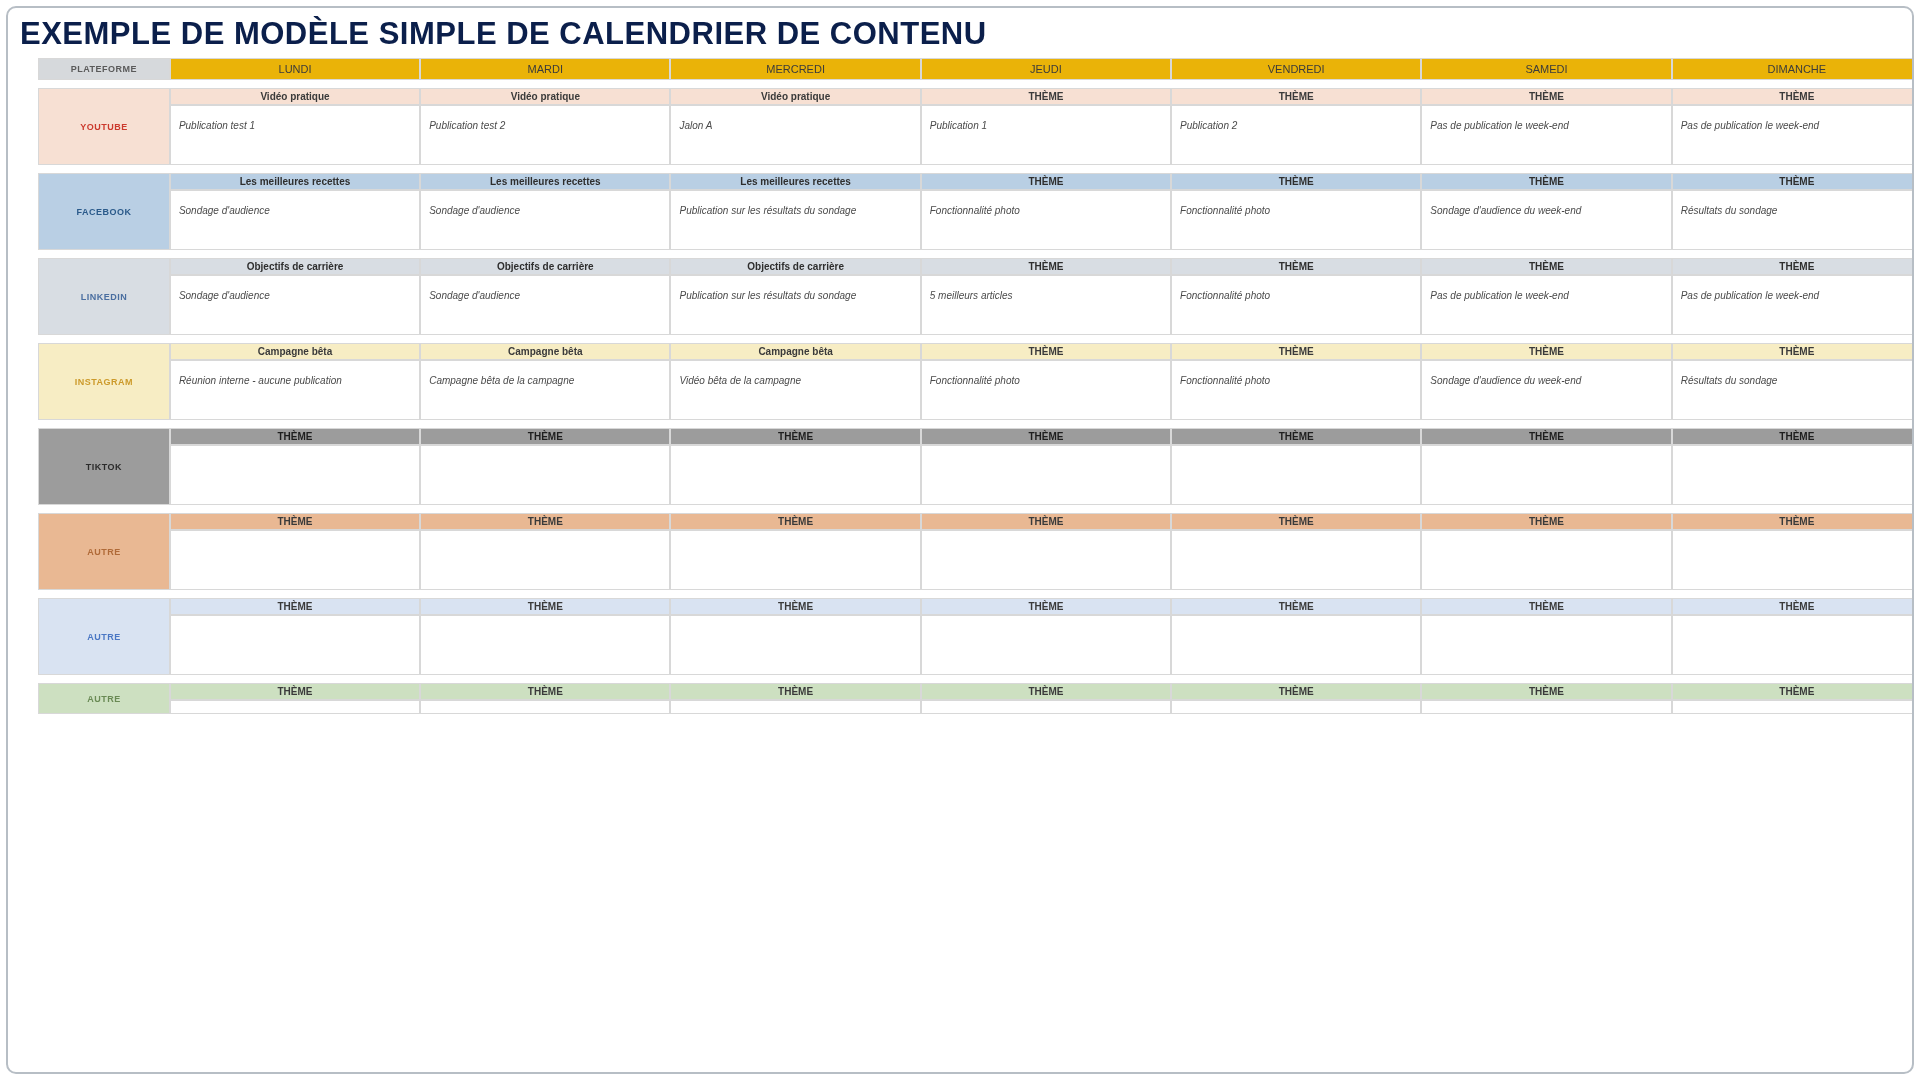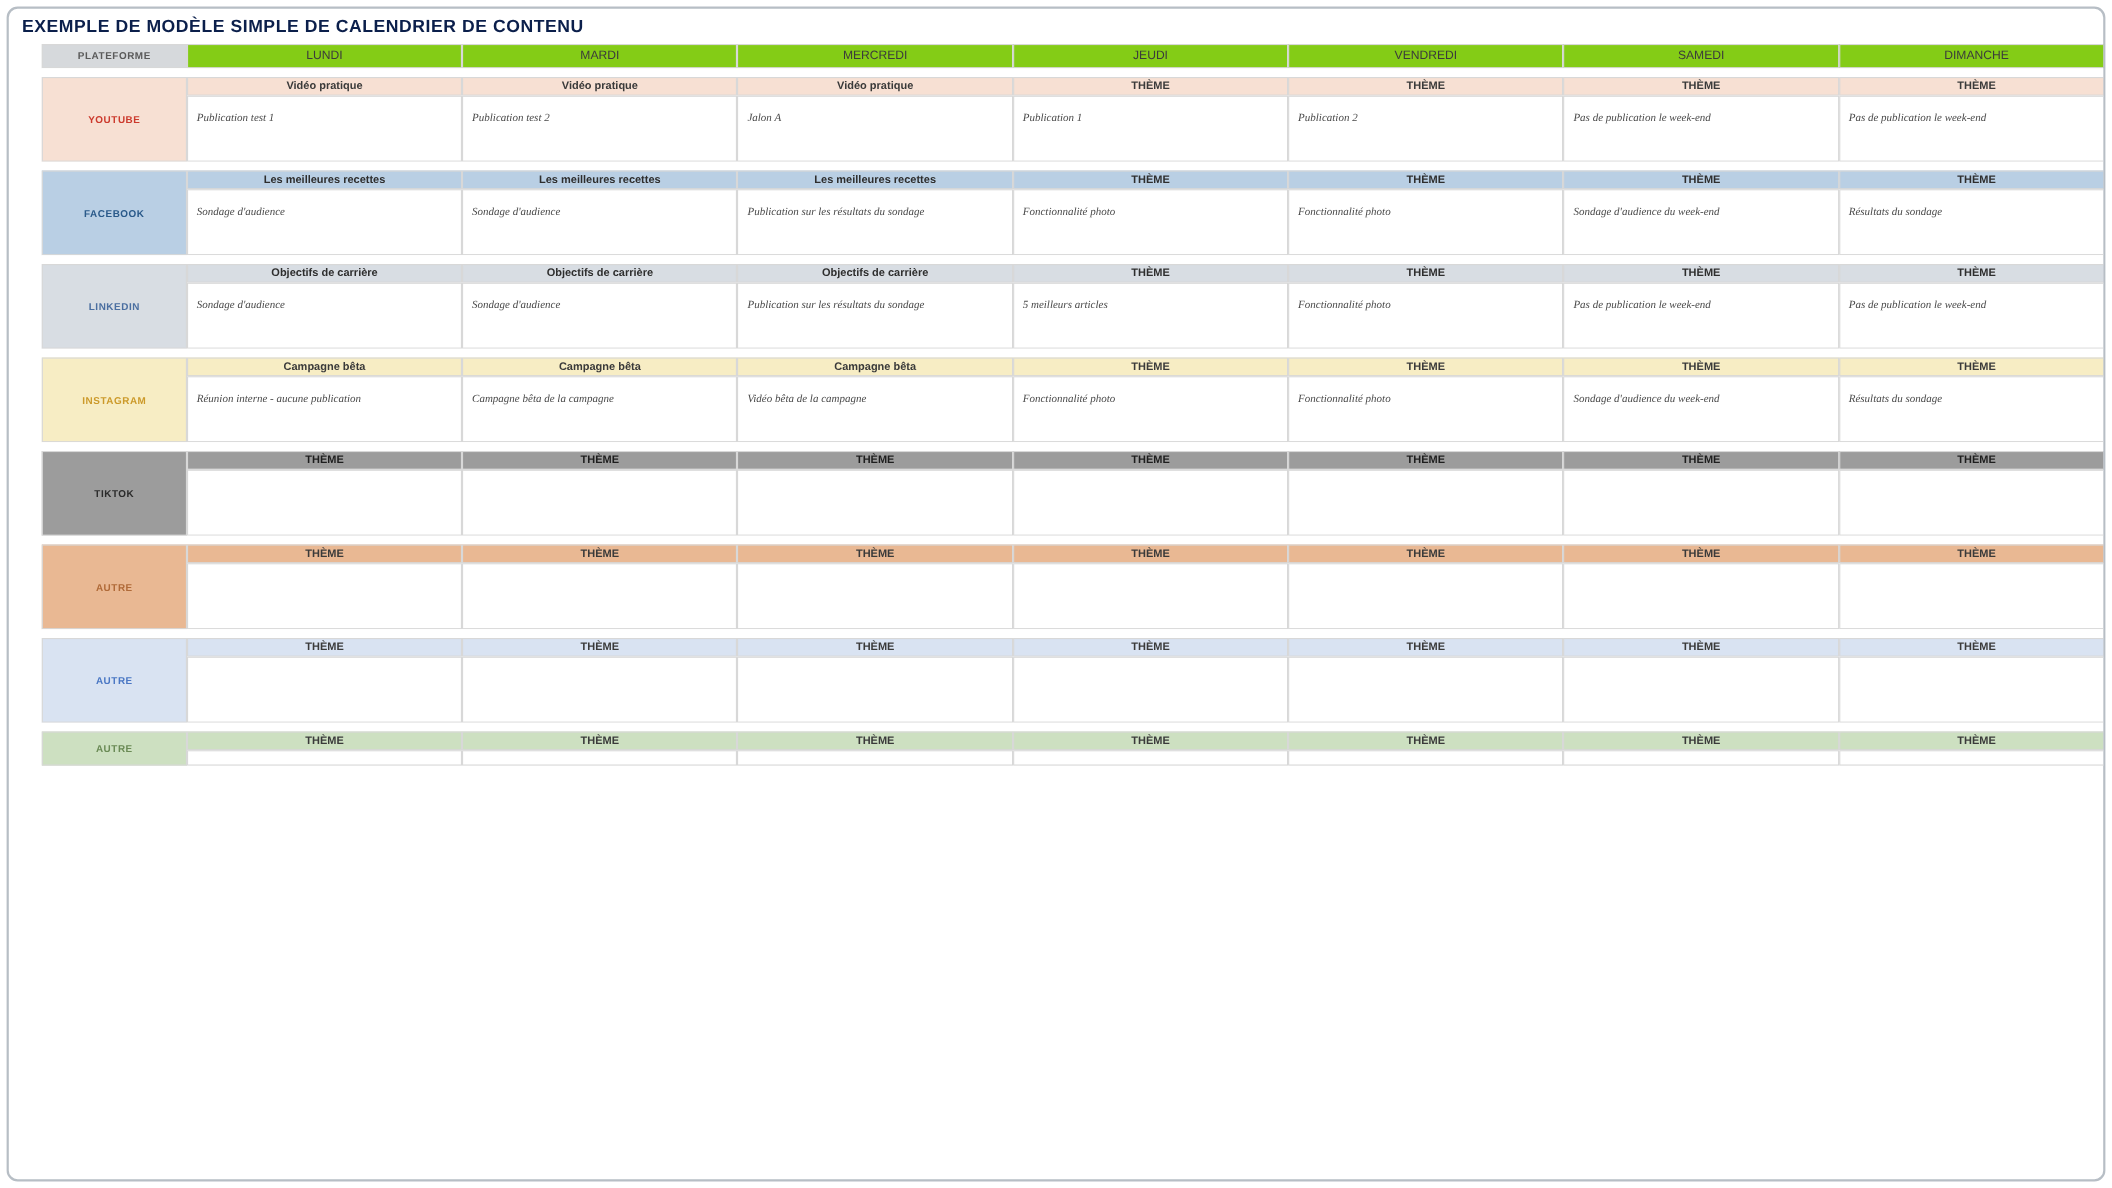--- a/index.html
+++ b/index.html
@@ -12,21 +12,21 @@
   .frame {
     width: 100%;
     height: calc(100vh - 12px);
     border: 2px solid #b7bec5;
     border-radius: 10px;
     padding: 8px 10px 0 10px;
     overflow: hidden;
   }
   h1.title {
     margin: 0 0 6px 2px;
-    font-size: 16px;
+    font-size: 31px;
     font-weight: 900;
     letter-spacing: 0.5px;
     color: #0b1f4b;
   }
   table.cal {
     width: 100%;
     border-collapse: separate;
     border-spacing: 0;
     table-layout: fixed;
     font-size: 10px;
@@ -43,21 +43,21 @@
   
   .hdr-plat {
     background: #d6d9dc;
     color: #5a5a5a;
     font-size: 9px;
     font-weight: 600;
     letter-spacing: 0.5px;
     height: 22px;
   }
   .hdr-day {
-    background: #84cc16;
+    background: #eab308;
     color: #3b3b3b;
     font-size: 11px;
     font-weight: 400;
     height: 22px;
   }
 
   
   tr.gap td {
     border: none;
     background: #ffffff;
@@ -81,21 +81,20 @@
   }
   
   td.content {
     height: 60px;
     vertical-align: top;
     padding: 14px 6px 4px 8px;
     font-style: italic;
     font-size: 10px;
     color: #4a4a4a;
     background: #ffffff;
-    font-family: Liberation Serif, serif;
   }
 
   
   .plat-youtube   { background: #f7e0d3; color: #cc3a2d; }
   .theme-youtube  { background: #f7e0d3; color: #3a3a3a; }
 
   .plat-facebook  { background: #b9cfe4; color: #2a5a8a; }
   .theme-facebook { background: #b9cfe4; color: #2e2e2e; }
 
   .plat-linkedin  { background: #d8dde3; color: #4a6ea0; }

